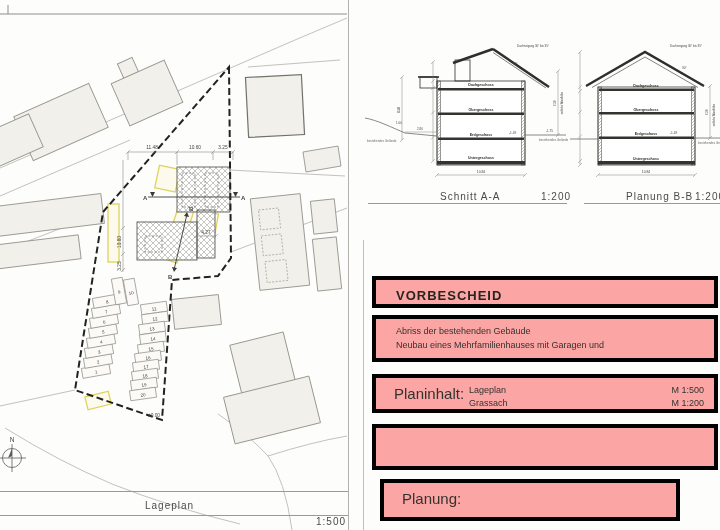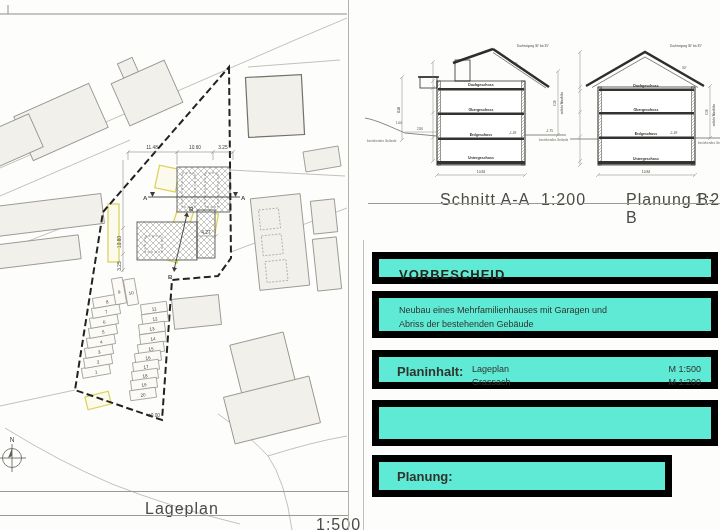--- a/index.html
+++ b/index.html
@@ -1,25 +1,25 @@
 <!DOCTYPE html>
 <html><head>
 <meta charset="utf-8">
 <style>
   html,body{margin:0;padding:0;background:#ffffff;}
   #stage{position:relative;width:720px;height:530px;background:#fdfdfb;overflow:hidden;
          font-family:"Liberation Sans",sans-serif;color:#3a3a36;}
   .abs{position:absolute;}
   .vline{position:absolute;width:1px;background:#b3b1ac;}
   .hrule{position:absolute;height:1px;background:#9a9a94;}
-  .footer-txt{position:absolute;font-size:16px;letter-spacing:1px;color:#4a4a46;}
-  .tb-box{position:absolute;border:7px solid #000000;background:#5eead4;box-sizing:border-box;}
+  .footer-txt{position:absolute;font-size:10px;letter-spacing:1px;color:#4a4a46;}
+  .tb-box{position:absolute;border:4px solid #000000;background:#fca5a5;box-sizing:border-box;margin-top:24px;}
   .tb-heading{position:absolute;left:20px;top:8px;font-size:13px;font-weight:bold;letter-spacing:1px;color:#26261f;}
   .tb-desc{position:absolute;left:20px;top:6px;font-size:9px;line-height:1.55;color:#33332e;}
-  .tb-label{position:absolute;left:18px;top:7px;font-size:13px;color:#33332e;font-weight:bold;}
+  .tb-label{position:absolute;left:18px;top:7px;font-size:15px;color:#33332e;}
   .tb-items{position:absolute;left:93px;top:6px;font-size:9px;line-height:1.45;color:#33332e;}
   .tb-scales{position:absolute;right:10px;top:6px;font-size:9px;line-height:1.45;text-align:left;color:#33332e;}
   svg text{font-family:"Liberation Sans",sans-serif;fill:#44443f;}
   .dimtxt{font-size:4.8px;}
   .tinytxt{font-size:3px;fill:#6b6b64;}
   .floor-label{font-size:3.6px;font-weight:bold;fill:#2e2e2a;}
 </style>
 </head>
 <body>
 
@@ -367,36 +367,36 @@
   <div class="footer-txt" style="left:626px;top:191px">Planung B-B</div>
   <div class="footer-txt" style="left:695px;top:191px">1:200</div>
   <div class="hrule" style="left:584px;top:203px;width:136px"></div>
 
   <div class="tb-box" style="left:372px;top:252px;width:346px;height:32px">
     <div class="tb-heading">VORBESCHEID</div>
   </div>
 
   <div class="tb-box" style="left:372px;top:291px;width:346px;height:47px">
     <div class="tb-desc">
+      <div>Abriss der bestehenden Gebäude</div>
       <div>Neubau eines Mehrfamilienhauses mit Garagen und</div>
-      <div>Abriss der bestehenden Gebäude</div>
     </div>
   </div>
 
   <div class="tb-box" style="left:372px;top:350px;width:346px;height:39px">
     <div class="tb-label">Planinhalt:</div>
     <div class="tb-items">
       <div>Lageplan</div>
       <div>Grassach</div>
     </div>
     <div class="tb-scales">
       <div>M 1:500</div>
       <div>M 1:200</div>
     </div>
   </div>
 
   <div class="tb-box" style="left:372px;top:400px;width:346px;height:46px"></div>
 
-  <div class="tb-box" style="left:372px;top:455px;width:300px;height:42px">
+  <div class="tb-box" style="left:380px;top:455px;width:300px;height:42px">
     <div class="tb-label">Planung:</div>
   </div>
 
 </div>
 
 </body></html>

